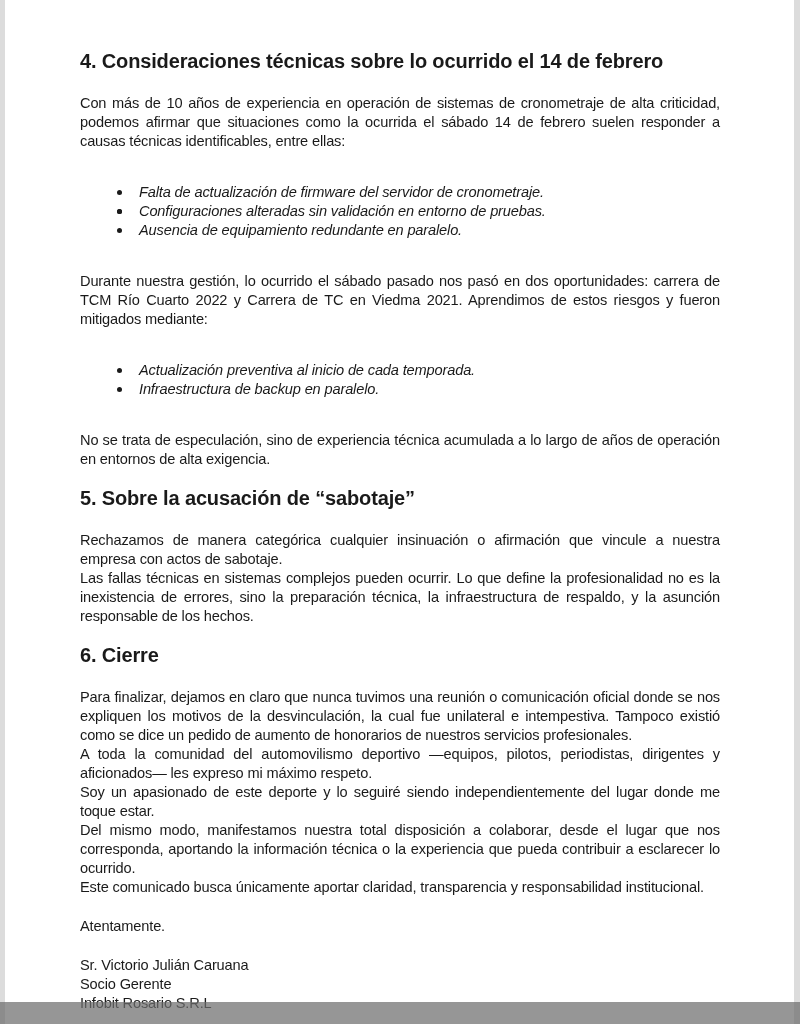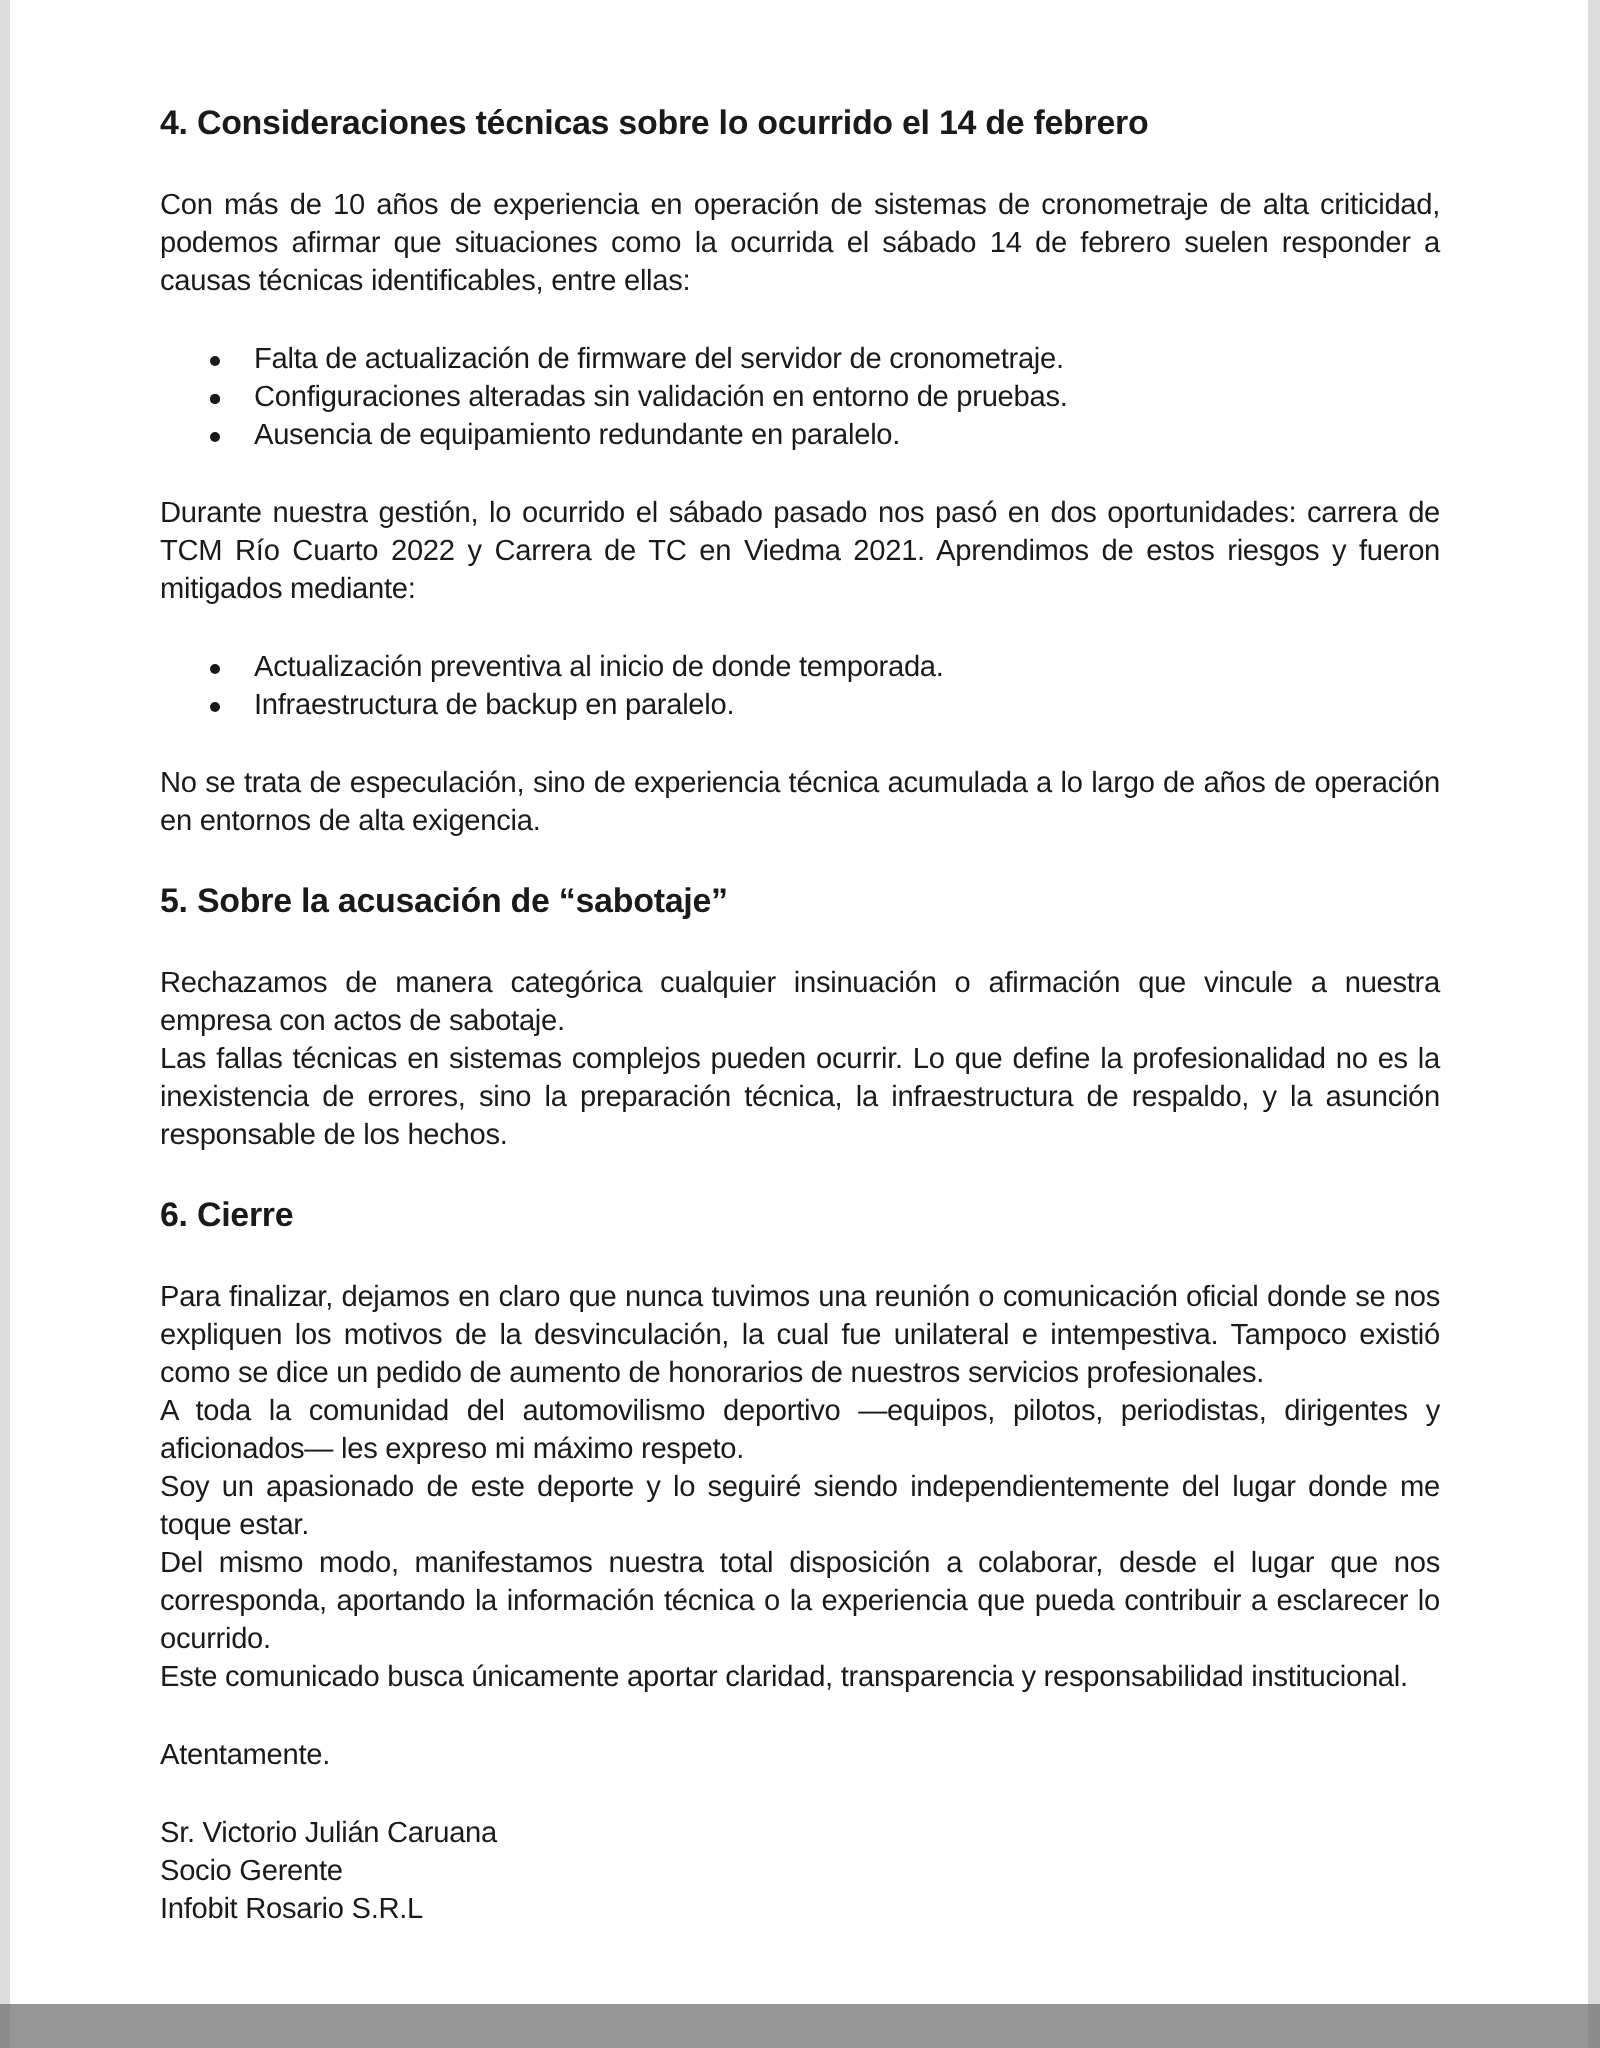--- a/index.html
+++ b/index.html
@@ -26,35 +26,36 @@
     .page {
       position: absolute;
       left: 80px;
       top: 52px;
       width: 640px;
       font-size: 14.6px;
       line-height: 19px;
       letter-spacing: -0.15px;
     }
     h2 {
-      font-size: 17px;
+      font-size: 20px;
       font-weight: bold;
       margin: 0;
       line-height: 19px;
     }
     p {
       margin: 0;
       text-align: justify;
     }
     .gap-h { height: 23px; }
     .gap-p { height: 20px; }
     ul {
-      margin: 0;
+      margin: 12px;
       padding-left: 47px;
       list-style: none;
+      font-style: italic;
     }
     ul li {
       position: relative;
       line-height: 19px;
     }
     ul li .bullet {
       position: absolute;
       left: -22px;
       top: 7px;
       width: 5px;
@@ -87,21 +88,21 @@
   <ul>
     <li><span class="bullet"></span><span>Falta de actualización de firmware del servidor de cronometraje.</span></li>
     <li><span class="bullet"></span></li>
     <li><span class="bullet"></span><span>Configuraciones alteradas sin validación en entorno de pruebas.</span></li>
     <li><span class="bullet"></span><span>Ausencia de equipamiento redundante en paralelo.</span></li>
   </ul>
   <div class="gap-p"></div>
   <p><span>Durante nuestra gestión, lo ocurrido el sábado pasado nos pasó en dos oportunidades: carrera de </span><b>TCM Río Cuarto 2022</b><span> y Carrera de </span><b>TC en Viedma 2021</b><span>. Aprendimos de estos riesgos y fueron mitigados mediante:</span></p>
   <div class="gap-p"></div>
   <ul>
-    <li><span class="bullet"></span><span>Actualización preventiva al inicio de donde temporada.</span></li>
+    <li><span class="bullet"></span><span>Actualización preventiva al inicio de cada temporada.</span></li>
     <li><span class="bullet"></span><span>Infraestructura de backup en paralelo.</span></li>
   </ul>
   <div class="gap-p"></div>
   <p>No se trata de especulación, sino de experiencia técnica acumulada a lo largo de años de operación en entornos de alta exigencia.</p>
   <div class="gap-p"></div>
 
   <h2>5. Sobre la acusación de “sabotaje”</h2>
   <div class="gap-h"></div>
   <p>Rechazamos de manera categórica cualquier insinuación o afirmación que vincule a nuestra empresa con actos de sabotaje.</p>
   <p>Las fallas técnicas en sistemas complejos pueden ocurrir. Lo que define la profesionalidad no es la inexistencia de errores, sino la preparación técnica, la infraestructura de respaldo, y la asunción responsable de los hechos.</p>

